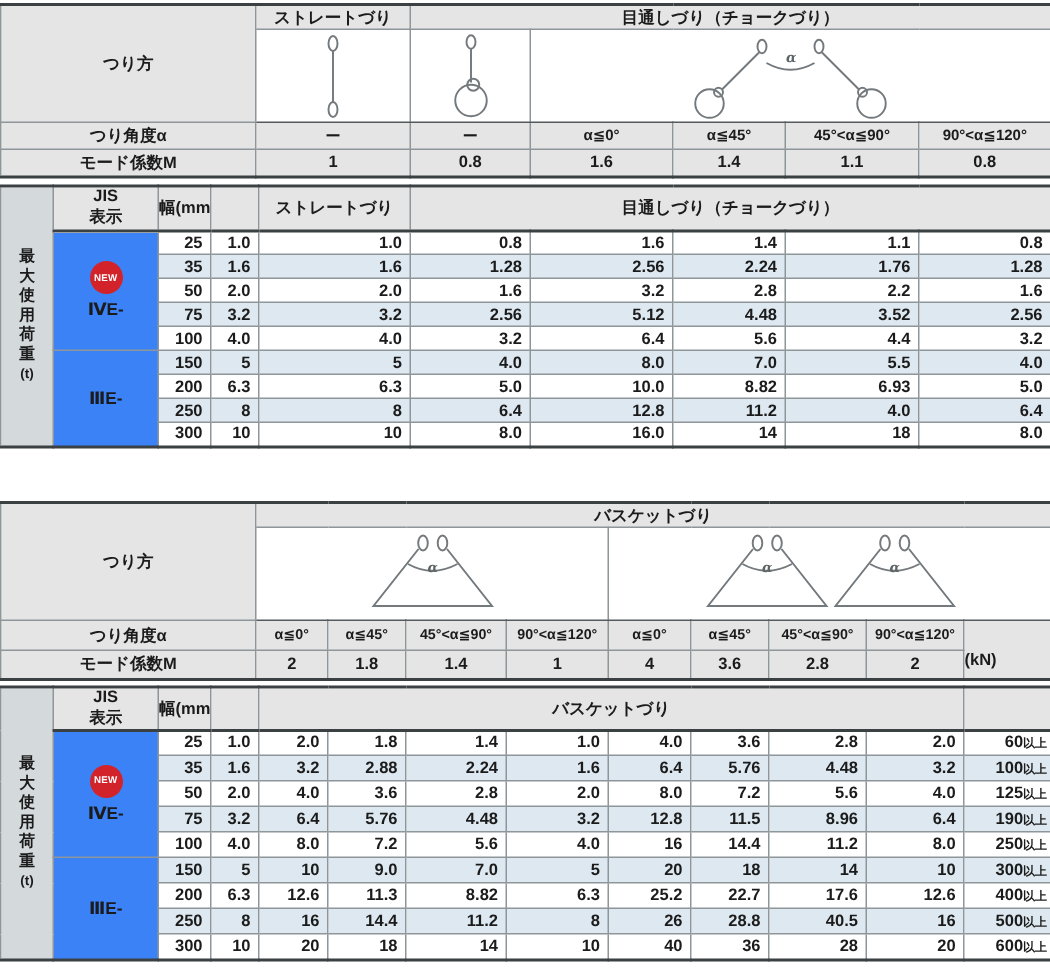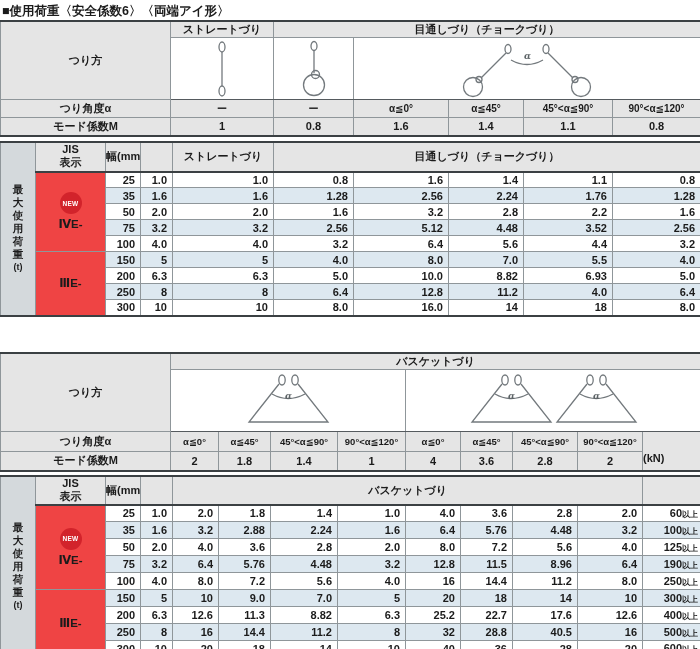--- a/index.html
+++ b/index.html
@@ -10,21 +10,21 @@
   }
   .title { font-size:12.5px; font-weight:bold; padding:3px 0 0 2px; height:15px; }
 
   table { border-collapse:collapse; table-layout:fixed; width:700px; }
   td, th { border:1px solid #8f969a; font-size:11px; font-weight:bold; color:#1b1b1b;
            padding:0; overflow:hidden; white-space:nowrap; }
   .blk { border-top:2px solid #3b4043; border-bottom:2px solid #3b4043;
          border-left:1px solid #777c80; border-right:1px solid #777c80; }
   .gray { background:#e5e5e5; }
   tr.alt td { background:#dde8f0; }
-  tr.alt td.jis-cell, td.jis-cell { background:#ef4444; }
+  tr.alt td.jis-cell, td.jis-cell { background:#3b82f6; }
   .center { text-align:center; vertical-align:middle; }
   .num { text-align:right; vertical-align:middle; padding-right:5px; }
   .angle { text-align:center; vertical-align:middle; font-size:10px; }
   .angle2 { font-size:9.5px; }
   .mode { text-align:center; vertical-align:middle; }
   .band-row th { border-bottom:2px solid #3b4043; }
   .icon-cell { background:#fff; text-align:center; vertical-align:middle; }
   .iconrow td { border-bottom:1px solid #555a5e; }
   .vert-cell { background:#d4d9dc; text-align:center; vertical-align:middle; }
   .vert-cell div { font-size:10.5px; line-height:13px; font-weight:bold; }
@@ -41,21 +41,20 @@
   .kn-head { vertical-align:bottom; padding-bottom:6px; }
   .m1 { margin-top:2px; } .m2 { margin-top:4px; } .m3 { margin-top:35px; } .m4 { margin-top:3px; }
   svg text { font-size:9px; font-style:italic; fill:#5d6467; font-family:"DejaVu Serif",serif; }
   svg { display:block; margin:0 auto; }
 </style>
 </head>
 <body>
 
 <div class="page">
 
-  <div class="title">■使用荷重〈安全係数6〉〈両端アイ形〉</div>
 
   <table class="blk m1">
     <colgroup>
         <col style="width:170px">
         <col style="width:103px">
         <col style="width:80px">
       <col style="width:95px">
         <col style="width:75px">
         <col style="width:89px">
         <col style="width:88px">
@@ -454,21 +453,21 @@
           <td class="num">12.6</td>
           <td class="kn-cell"><span>400</span><span class="kn-suf">以上</span></td>
         </tr>
         <tr class="alt" style="height: 17px;">
           <td class="num">250</td>
           <td class="num">8</td>
           <td class="num">16</td>
           <td class="num">14.4</td>
           <td class="num">11.2</td>
           <td class="num">8</td>
-          <td class="num">32</td>
+          <td class="num">26</td>
           <td class="num">28.8</td>
           <td class="num">40.5</td>
           <td class="num">16</td>
           <td class="kn-cell"><span>500</span><span class="kn-suf">以上</span></td>
         </tr>
         <tr style="height: 17px;">
           <td class="num">300</td>
           <td class="num">10</td>
           <td class="num">20</td>
           <td class="num">18</td>

